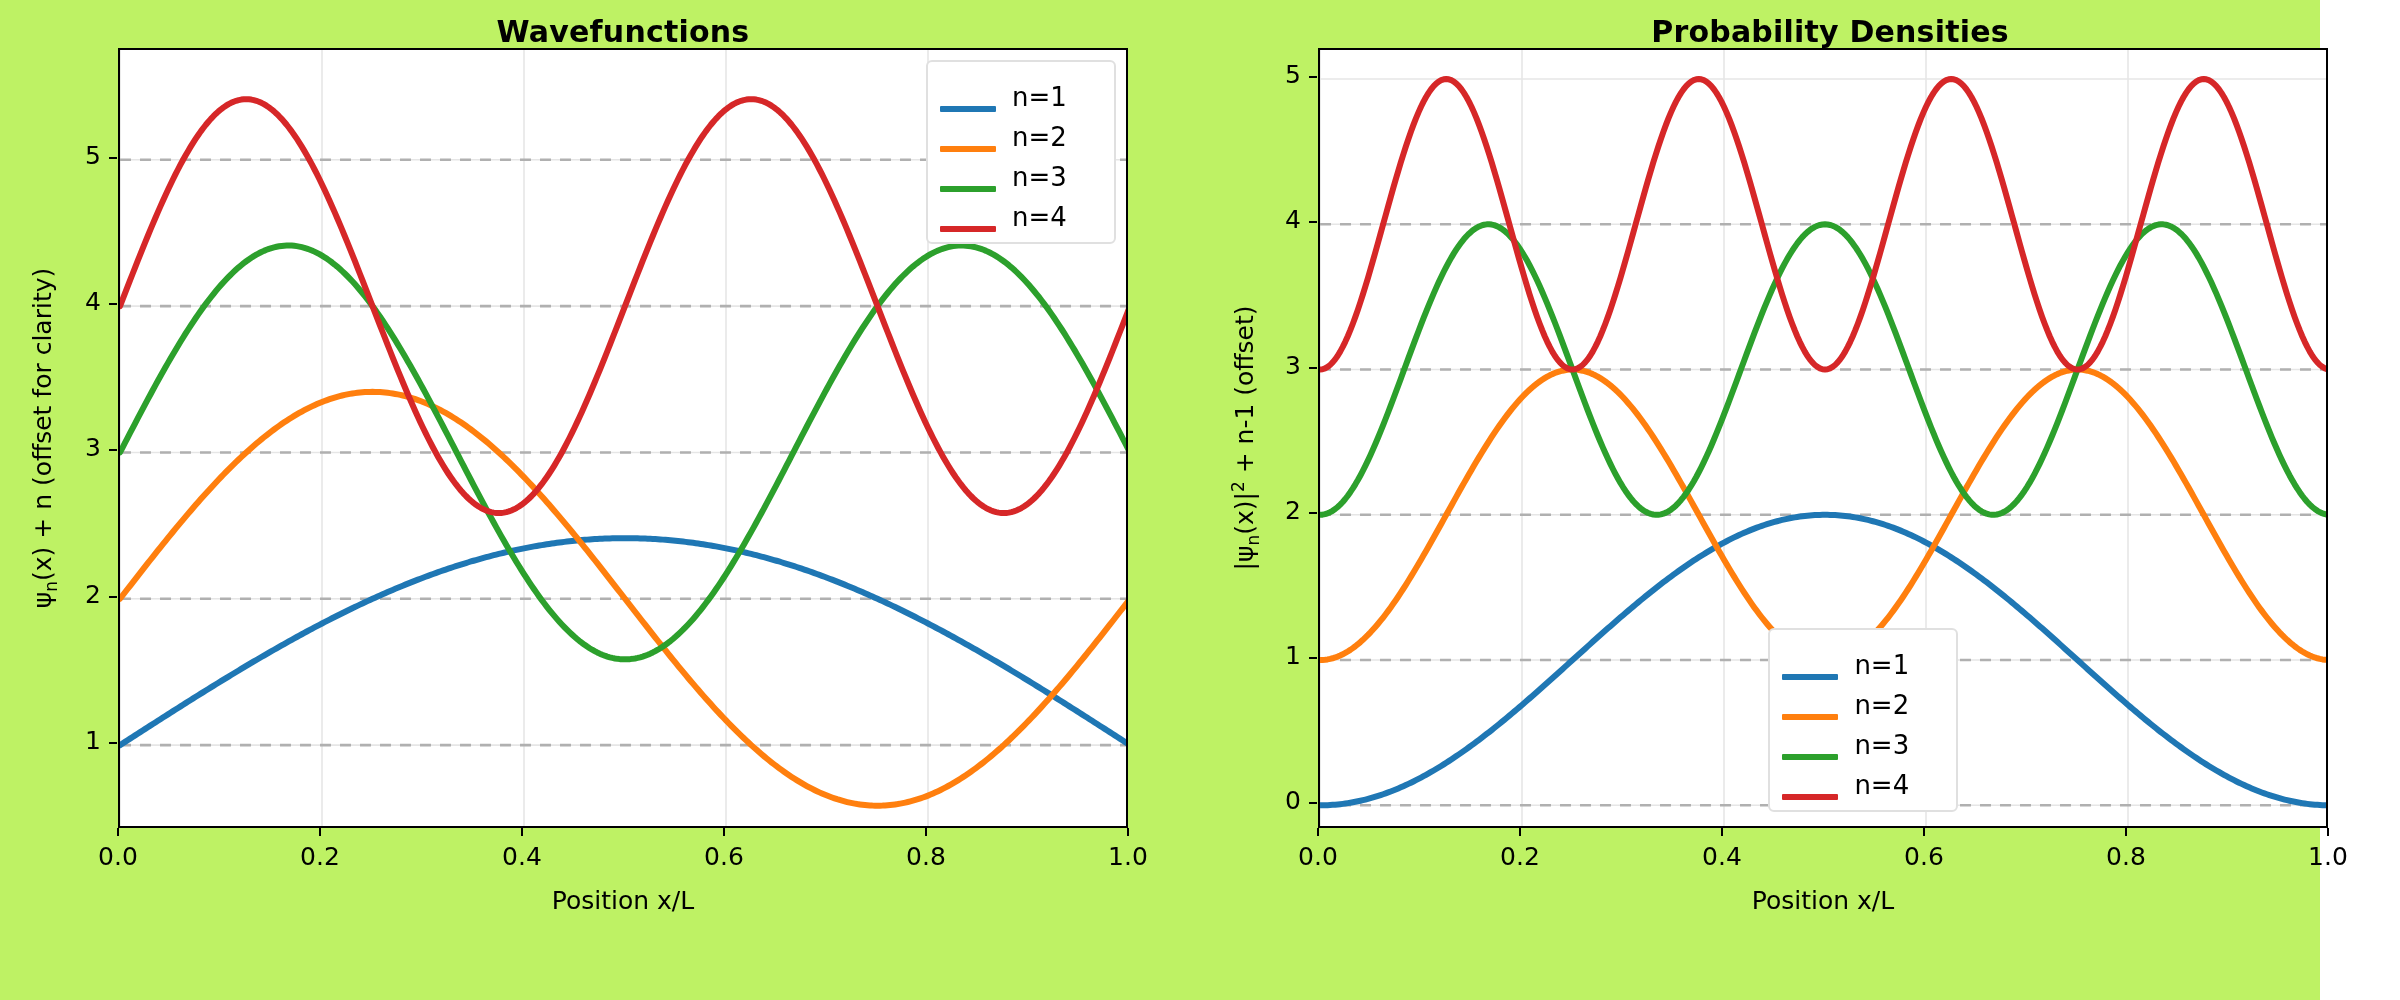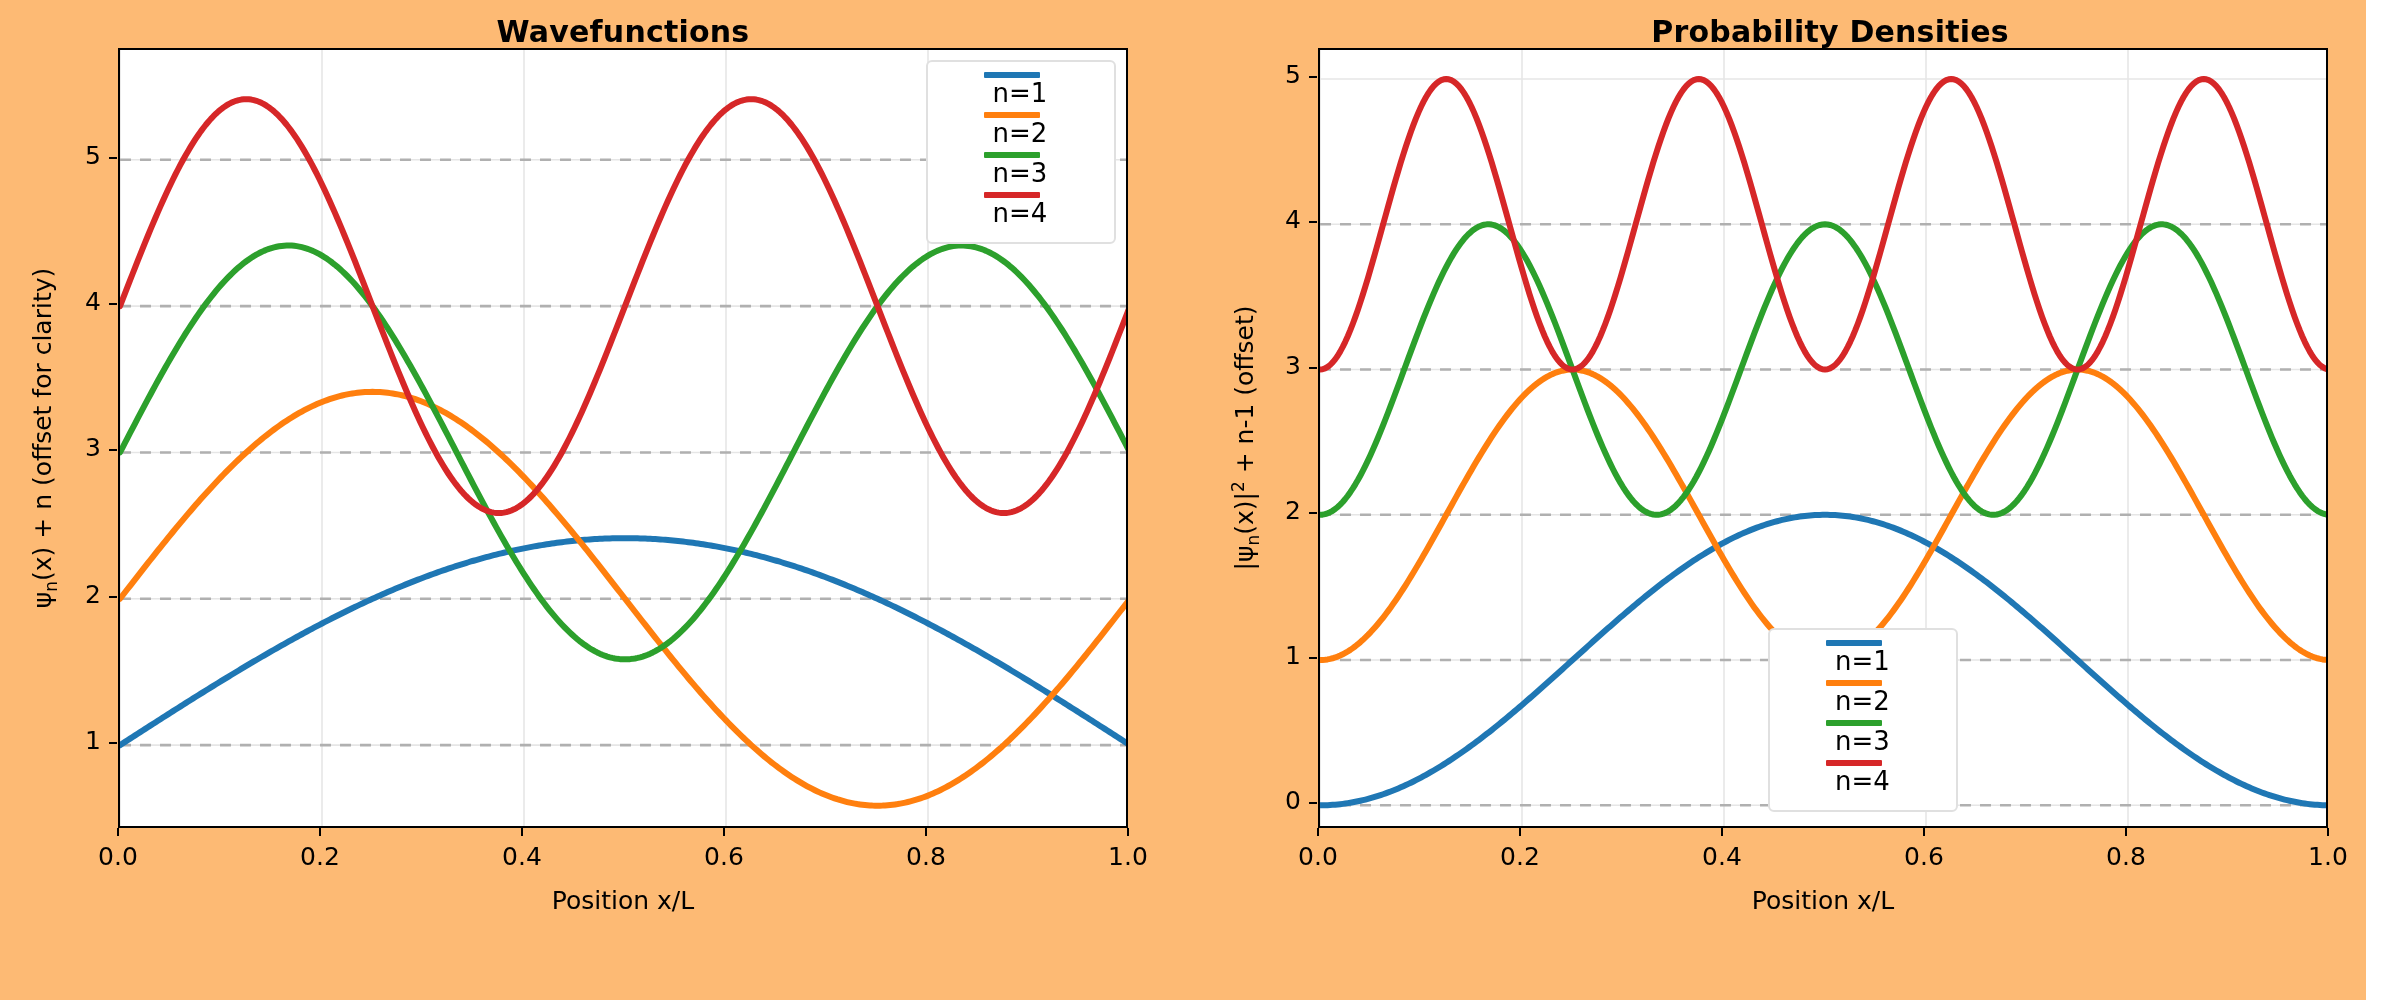--- a/index.html
+++ b/index.html
@@ -10,22 +10,21 @@
   body {
     width: 2400px;
     height: 1000px;
     font-family: "DejaVu Sans", sans-serif;
     overflow: hidden;
   }
   .figure {
     position: relative;
     width: 2320px;
     height: 1000px;
-    background: #fdba74;
-    padding-left: 46px;
+    background: #bef264;
   }
   .panel {
     position: absolute;
     top: 0;
     width: 1200px;
     height: 1000px;
   }
   .panel-left  { left: 0; }
   .panel-right { left: 1200px; }
 
@@ -91,23 +90,22 @@
   .legend {
     position: absolute;
     background: #ffffff;
     border: 2px solid #e0e0e0;
     border-radius: 6px;
     padding: 10px 14px 10px 12px;
     box-sizing: border-box;
   }
   .legend-row {
     display: flex;
-    align-items: center;
+    align-items: flex-end;
     height: 40px;
-    flex-direction: column;
   }
   .legend-swatch {
     width: 56px;
     height: 6px;
     border-radius: 1px;
     margin-right: 16px;
     flex: 0 0 auto;
   }
   .legend-text {
     font-size: 26px;

